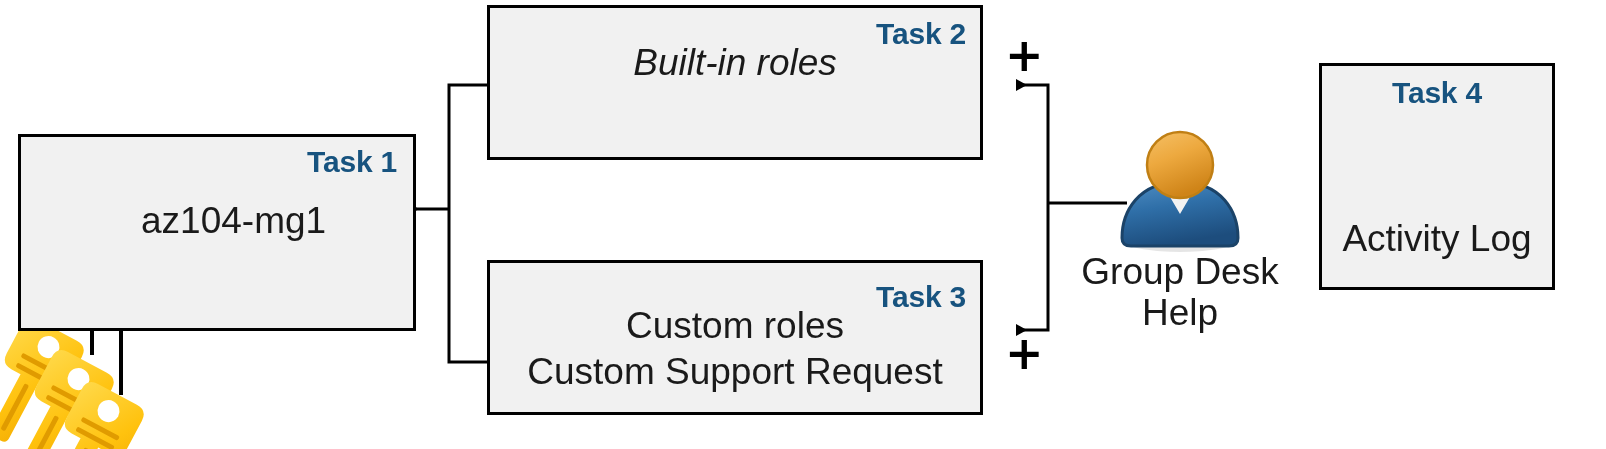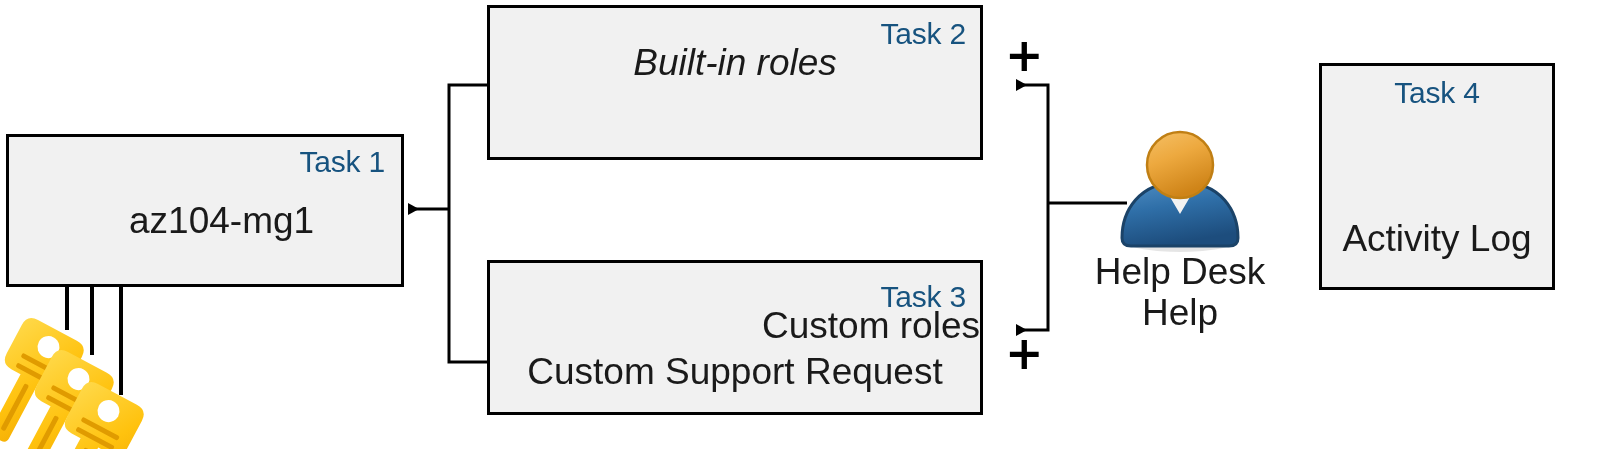--- a/index.html
+++ b/index.html
@@ -18,21 +18,21 @@
     overflow: hidden;
   }
   .task-box {
     position: absolute;
     background: #f1f1f1;
     border: 3px solid #000000;
     box-sizing: border-box;
   }
   .task-label {
     position: absolute;
-    font-weight: normal;
+    font-weight: bold;
     color: #17537f;
     font-size: 30px;
     letter-spacing: -0.2px;
     white-space: nowrap;
   }
   .box-text {
     position: absolute;
     left: 0;
     right: 0;
     text-align: center;
@@ -183,42 +183,42 @@
       <path d="M1455,175 L1484,136 A49,49 0 0 1 1499,152 Z" fill="#ffffff"></path>
       <path d="M1455,175 L1499,152 A49,49 0 0 1 1504,175 Z" fill="#35c6e8"></path>
       <path d="M1455,175 L1412,152 A49,49 0 0 0 1406,175 Z" fill="#ffffff"></path>
       <path d="M1455,175 L1406,175 A49,49 0 0 0 1412,199 Z" fill="#a9e5f5"></path>
       <path d="M1455,175 L1412,199 A49,49 0 0 0 1422,212 Z" fill="#ffffff"></path>
       <line x1="1455" y1="175" x2="1496" y2="155" stroke="#e8392f" stroke-width="7" stroke-linecap="round"></line>
       <circle cx="1455" cy="175" r="10" fill="#4a4a4a"></circle>
     </g>
   </svg>
 
-  <div class="task-box" style="left:6px; top:134px; width:398px; height:153px;padding-left:32px;">
+  <div class="task-box" style="left:18px; top:134px; width:398px; height:197px;padding-left:32px;">
     <span class="task-label" style="right:16px; top:8px;">Task 1</span>
     <span class="box-text" style="top:62px; left:120px; right:0; text-align:left;">az104-mg1</span>
   </div>
 
   <div class="task-box" style="left:487px; top:5px; width:496px; height:155px;">
     <span class="task-label" style="right:14px; top:9px;">Task 2</span>
     <span class="box-text" style="top:33px;font-style:italic;">Built-in roles</span>
   </div>
 
   <div class="task-box" style="left:487px; top:260px; width:496px; height:155px;padding-left:48px;">
     <span class="task-label" style="right:14px; top:17px;">Task 3</span>
-    <span class="box-text" style="top:41px;text-align:right;">Custom roles</span>
+    <span class="box-text" style="top:41px;">Custom roles</span>
     <span class="box-text" style="top:87px;">Custom Support Request</span>
   </div>
 
   <div class="task-box" style="left:1319px; top:63px; width:236px; height:227px;">
     <span class="task-label" style="left:0; right:0; text-align:center; top:10px;">Task 4</span>
     <span class="box-text" style="top:151px;text-align:center;">Activity Log</span>
   </div>
 
   <span class="plus" style="left:1005px; top:32px;">+</span>
   <span class="plus" style="left:1005px; top:330px;">+</span>
 
   <div class="free-label" style="left:1060px; top:251px; width:240px;">
-    <div>Help Desk</div>
+    <div>Group Desk</div>
     <div>Help</div>
   </div>
 
 </div>
 
 </body></html>

